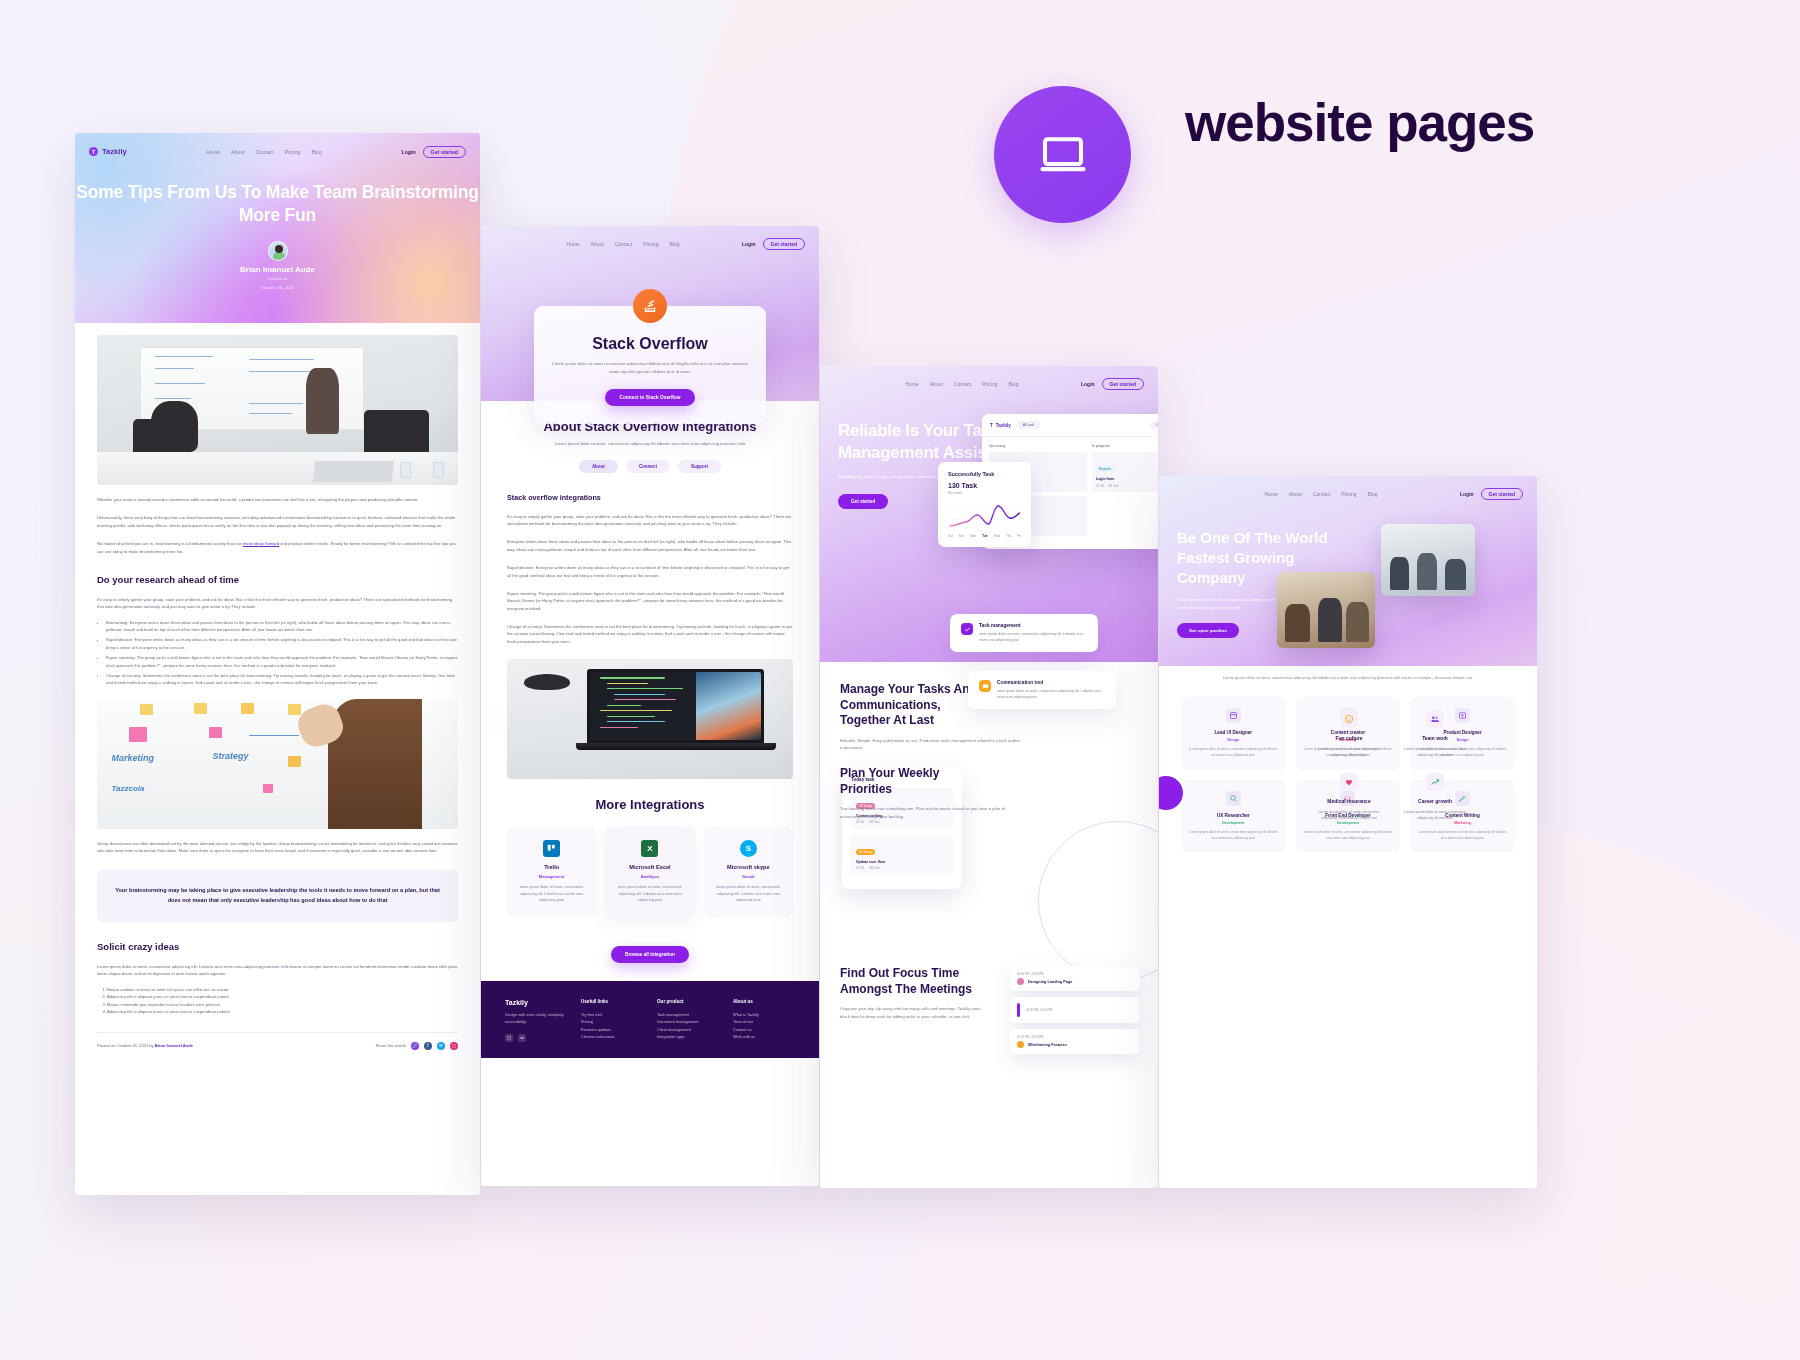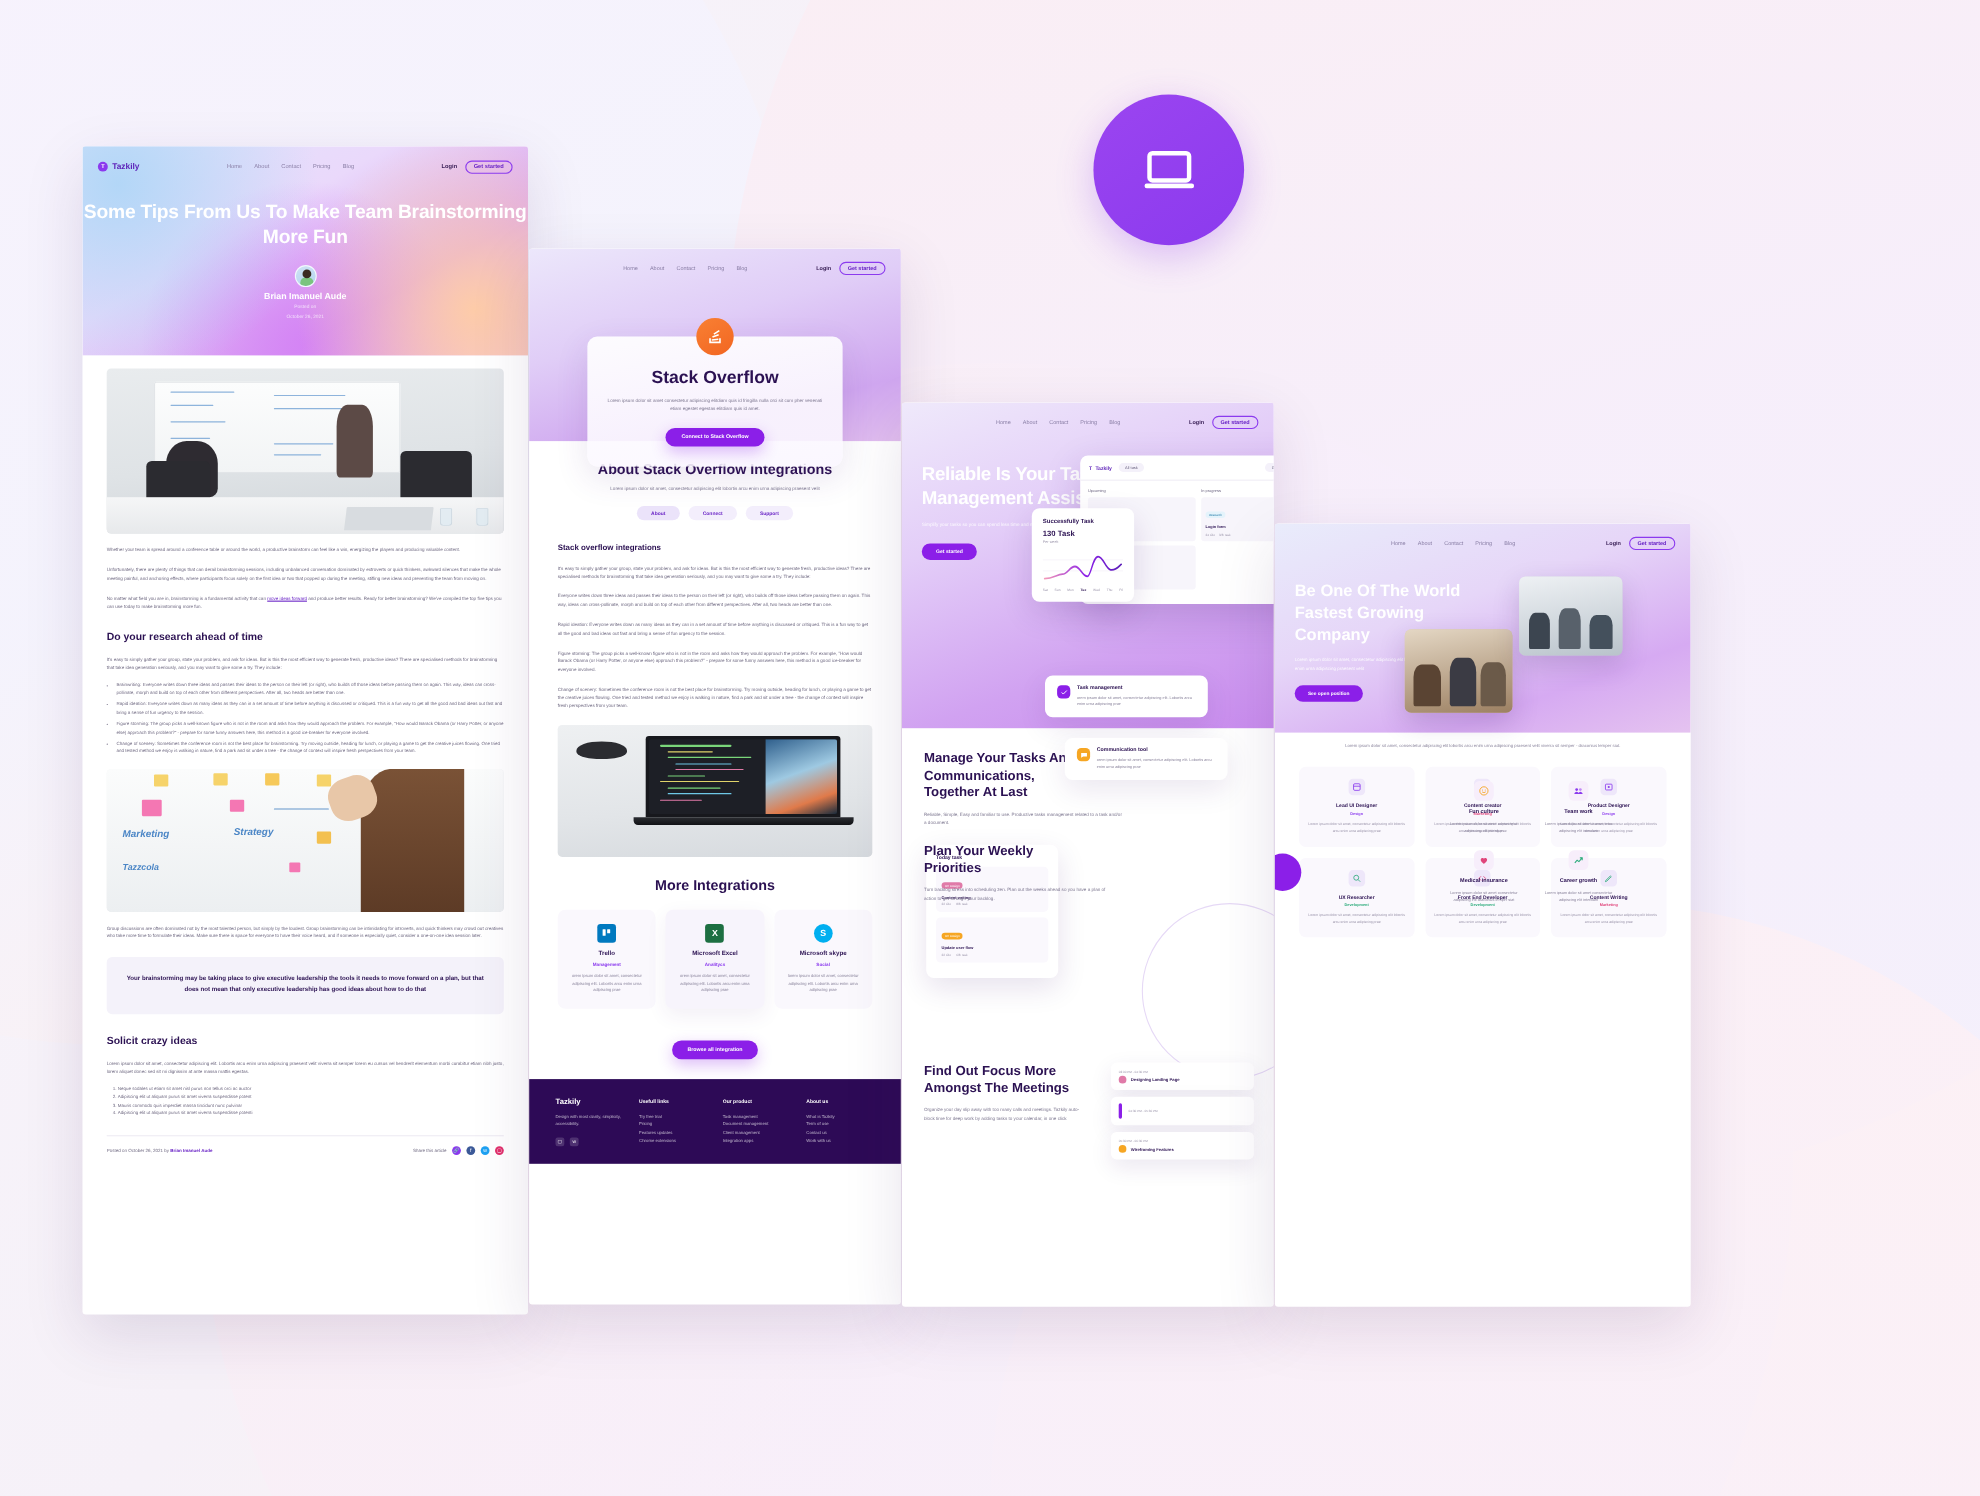--- a/index.html
+++ b/index.html
@@ -368,20 +368,21 @@
   <div class="bg-arc3"></div>
   <div class="bg-arc4"></div>
 
   <div class="laptop-badge">
     <svg viewBox="0 0 24 24">
       <rect x="4" y="5" width="16" height="11" rx="1.2" fill="none" stroke="#fff" stroke-width="1.8"></rect>
       <rect x="2" y="17.3" width="20" height="1.9" rx=".9" fill="#fff"></rect>
     </svg>
   </div>
   <div class="headline-block">
+    <div class="headline">website pages</div>
   </div>
 
   <div class="mock" id="page1">
     <div class="hero">
       <div class="nav">
         <div class="brand">
           <span class="logo-dot">T</span>
           <span>Tazkily</span>
         </div>
         <div class="links">
@@ -773,21 +774,21 @@
           </div>
       </div>
     </div>
 
     <div class="pad" style="position:absolute;left:0;top:400px;width:210px">
       <h2 style="margin-top:0">Plan Your Weekly Priorities</h2>
       <div class="p">Turn backlog stress into scheduling zen. Plan out the weeks ahead so you have a plan of action to get through your backlog.</div>
     </div>
 
     <div class="pad" style="position:absolute;left:0;top:600px;width:190px">
-      <h2 style="margin-top:0">Find Out Focus More Amongst The Meetings</h2>
+      <h2 style="margin-top:0">Find Out Focus Time Amongst The Meetings</h2>
       <div class="p">Organize your day slip away with too many calls and meetings. Tazkily auto-block time for deep work by adding tasks to your calendar, in one click</div>
     </div>
 
     <div class="sched-card">
       <div class="sched-row">
         <div class="sr-time">03:00 PM - 04:30 PM</div>
         <div class="sr-t">
             <span class="dotav" style="background:#e07aa8"></span>
             <span>Designing Landing Page</span>
           </div>

